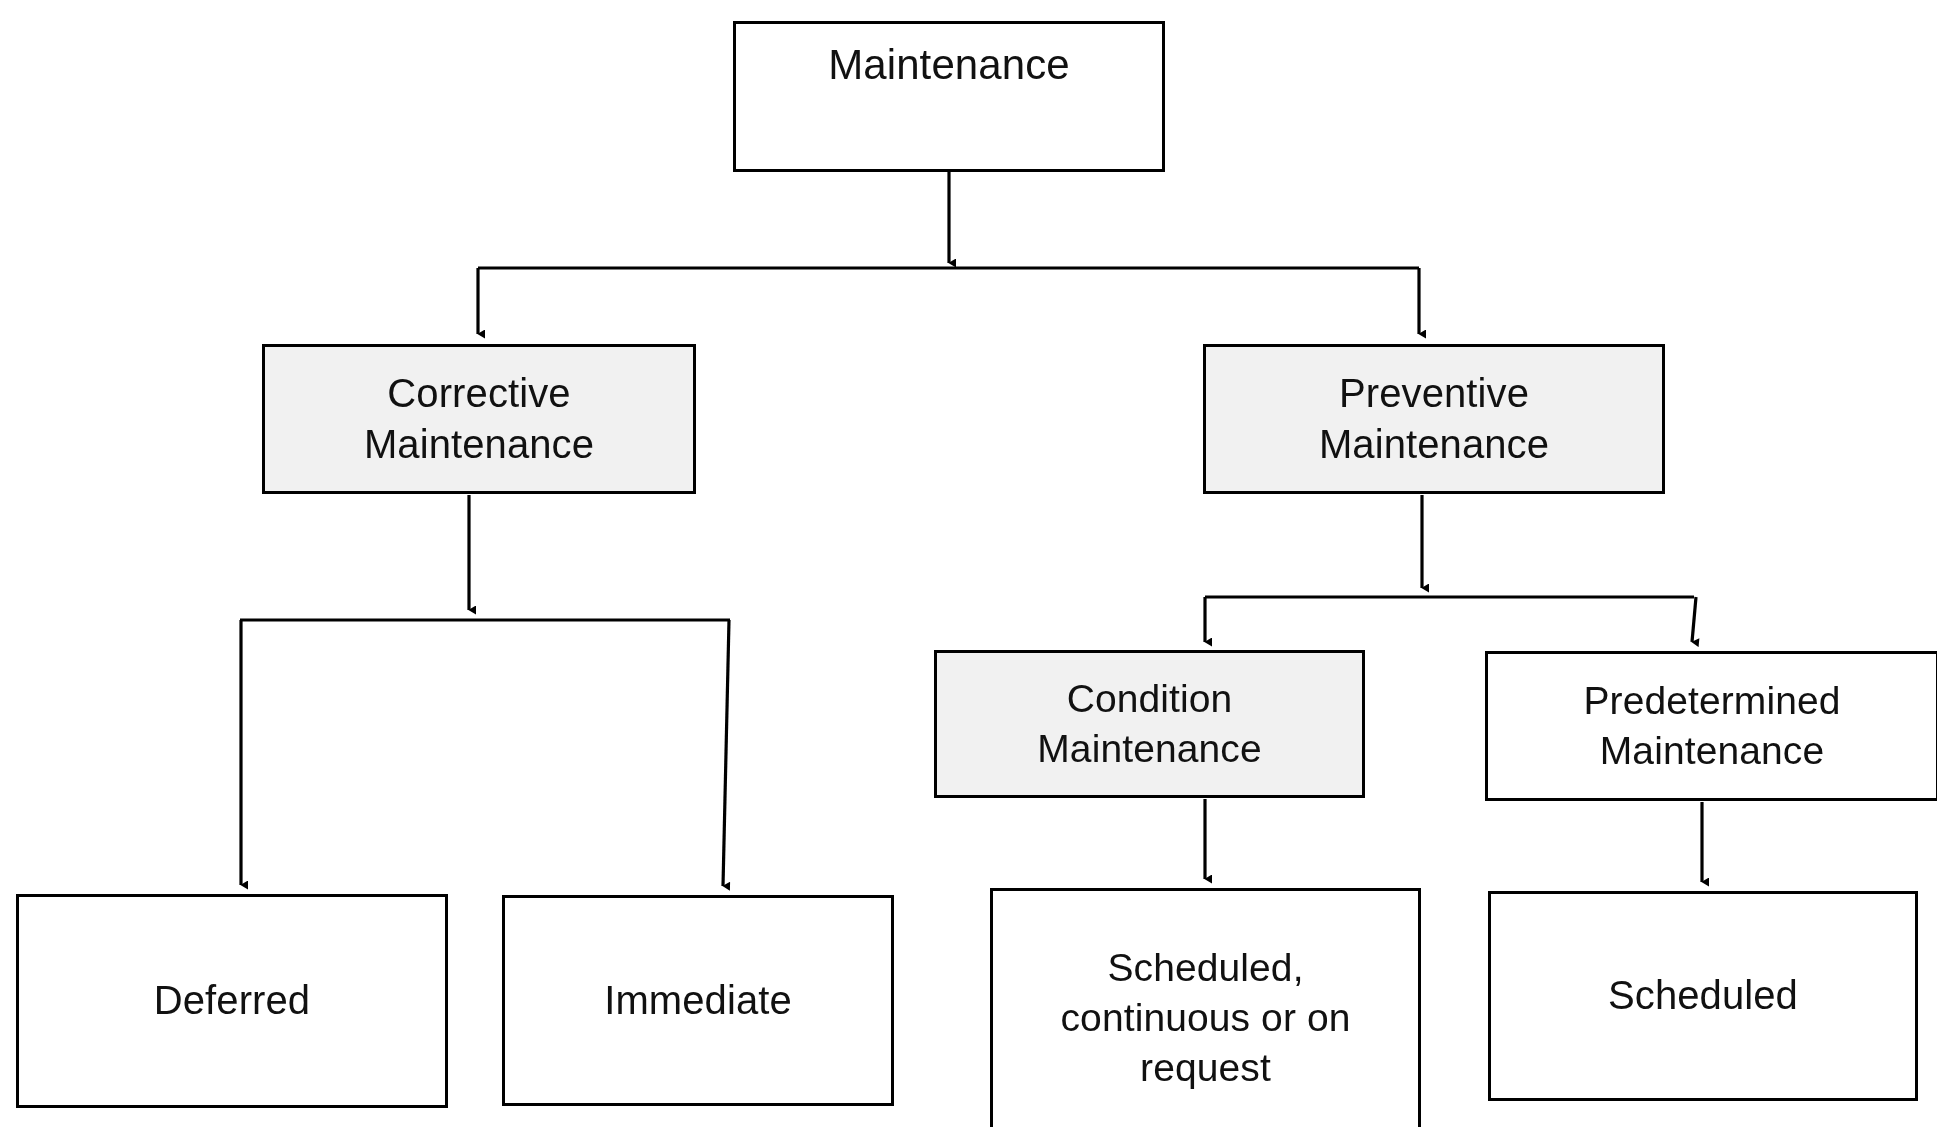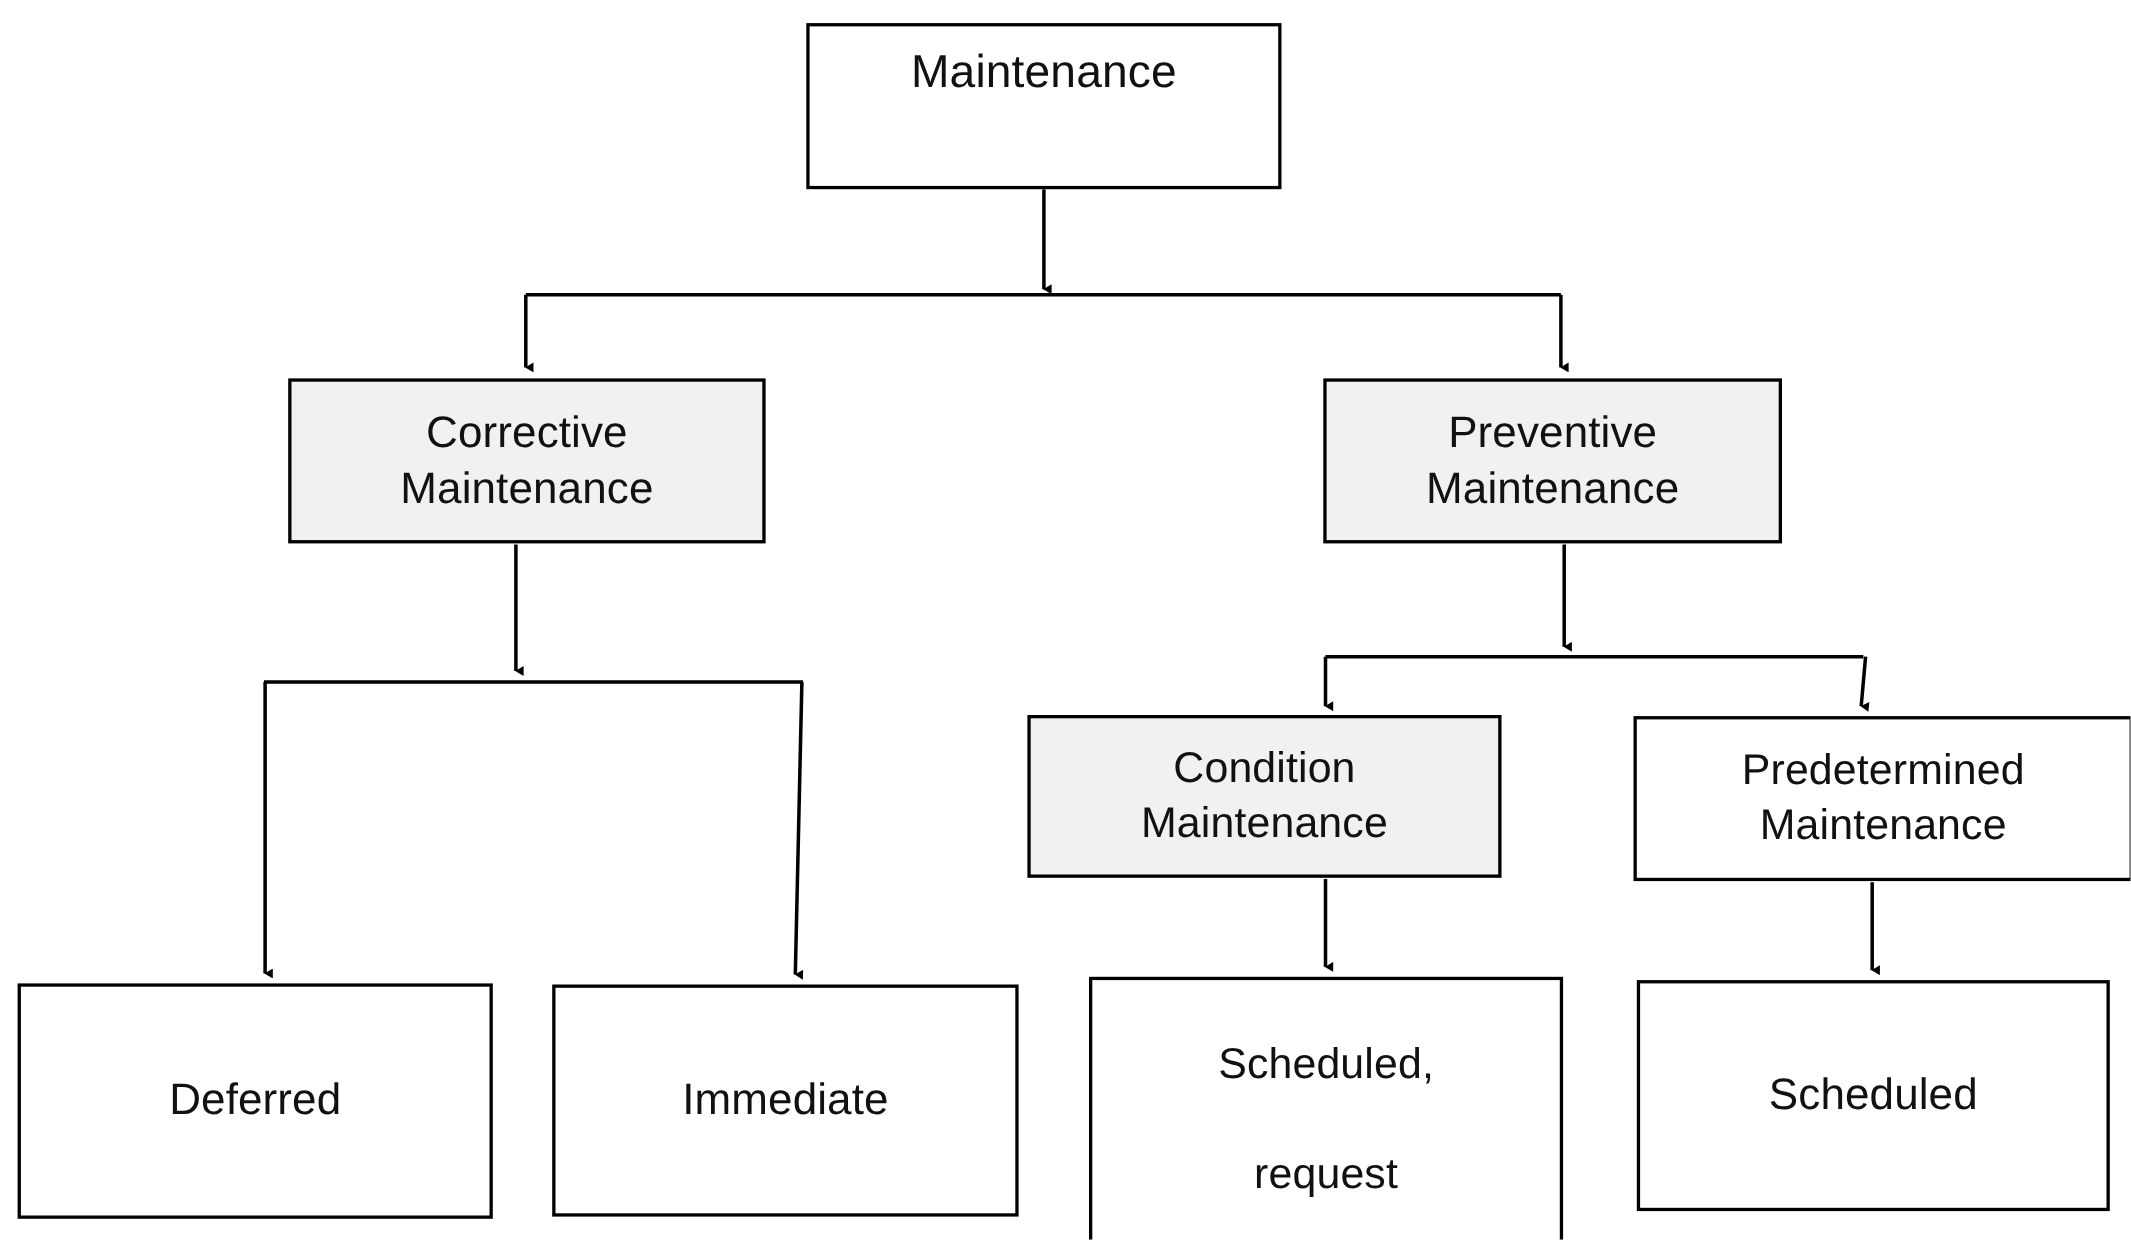--- a/index.html
+++ b/index.html
@@ -56,37 +56,37 @@
     font-size: 42px;
     align-items: flex-start;
     padding-top: 14px;
   }
   #node-corrective {
     left: 262px; top: 344px; width: 434px; height: 150px;
     font-size: 40px;
     align-items: center;
   }
   #node-preventive {
-    left: 1203px; top: 344px; width: 417px; height: 150px;
+    left: 1203px; top: 344px; width: 462px; height: 150px;
     font-size: 40px;
   }
   #node-condition {
     left: 934px; top: 650px; width: 431px; height: 148px;
     font-size: 39px;
   }
   #node-predetermined {
     left: 1485px; top: 651px; width: 454px; height: 150px;
     font-size: 39px;
   }
   #node-deferred {
     left: 16px; top: 894px; width: 432px; height: 214px;
     font-size: 40px;
   }
   #node-immediate {
-    left: 502px; top: 895px; width: 424px; height: 211px;
+    left: 502px; top: 895px; width: 392px; height: 211px;
     font-size: 40px;
   }
   #node-scheduled-continuous {
     left: 990px; top: 888px; width: 431px; height: 260px;
     font-size: 39px;
   }
   #node-scheduled {
     left: 1488px; top: 891px; width: 430px; height: 210px;
     font-size: 40px;
   }
@@ -187,21 +187,21 @@
     <span class="label">Deferred</span>
   </div>
 
   <div class="node" id="node-immediate">
     <span class="label">Immediate</span>
   </div>
 
   <div class="node" id="node-scheduled-continuous">
     <span class="label">
       <span>Scheduled,</span><br>
-      <br>
+      <span>continuous or on</span><br>
       <span>request</span>
     </span>
   </div>
 
   <div class="node" id="node-scheduled">
     <span class="label">Scheduled</span>
   </div>
 
 </div>
 

